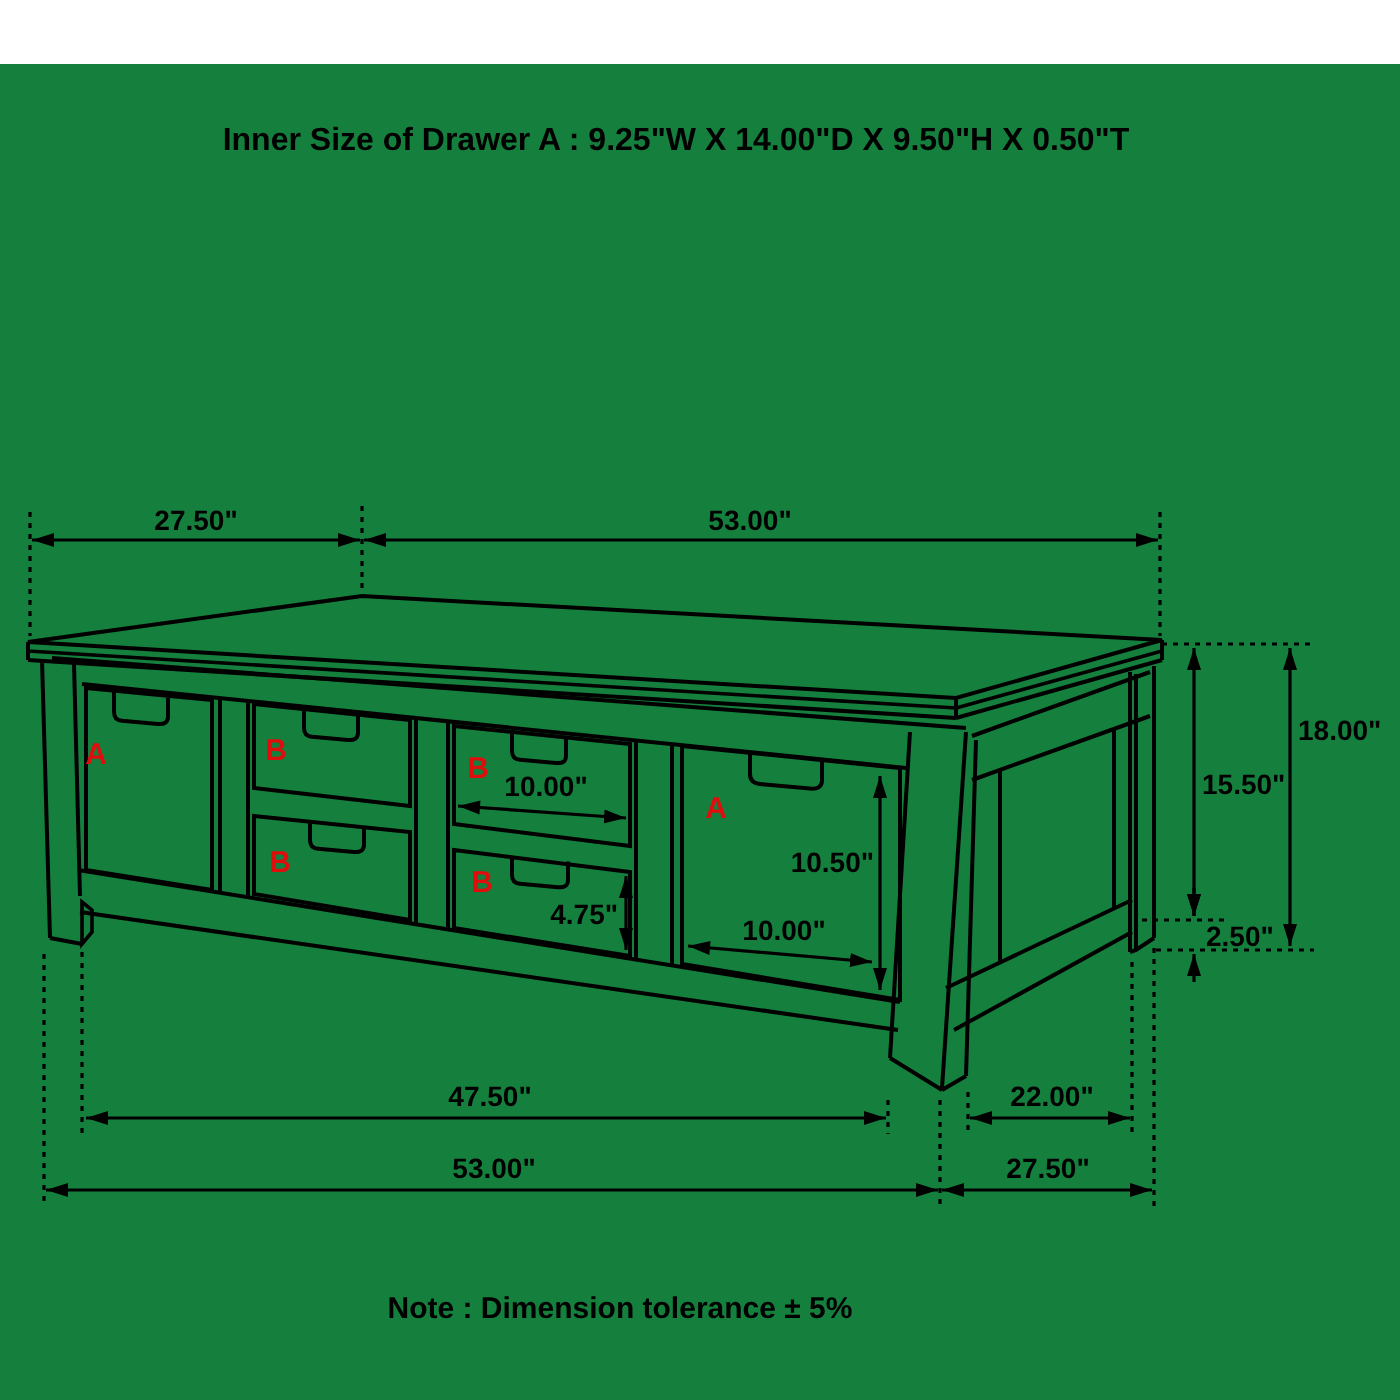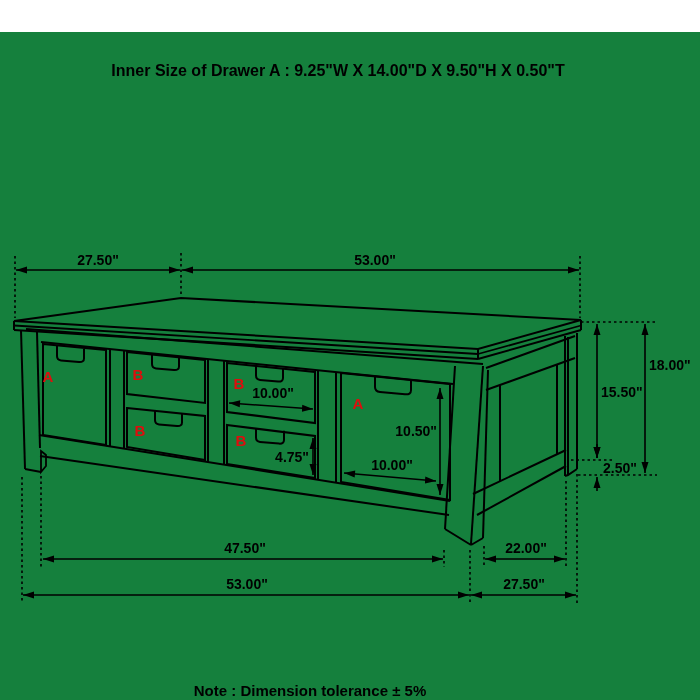--- a/index.html
+++ b/index.html
@@ -12,21 +12,21 @@
     margin-top:32px;
   }
   .hdr{
     position:absolute;top:29px;left:0;width:676px;
     text-align:center;
     font-size:16px;font-weight:bold;color:#000;
     line-height:20px;
     white-space:pre;
   }
   .note{
-    position:absolute;top:650px;left:0;width:620px;
+    position:absolute;top:614px;left:0;width:620px;
     text-align:center;
     font-size:15px;font-weight:bold;color:#000;
   }
   svg{position:absolute;top:0;left:0;}
   .ln{stroke:#000;stroke-width:2;fill:none;}
   .thin{stroke:#000;stroke-width:1.8;fill:none;}
   .dim{stroke:#000;stroke-width:1.6;fill:none;}
   .dot{stroke:#000;stroke-width:1.6;fill:none;stroke-dasharray:2.5 3;}
   .dimtxt{font-family:"Liberation Sans",sans-serif;font-size:14px;font-weight:bold;fill:#000;}
   .redtxt{font-family:"Liberation Sans",sans-serif;font-size:15px;font-weight:bold;}

